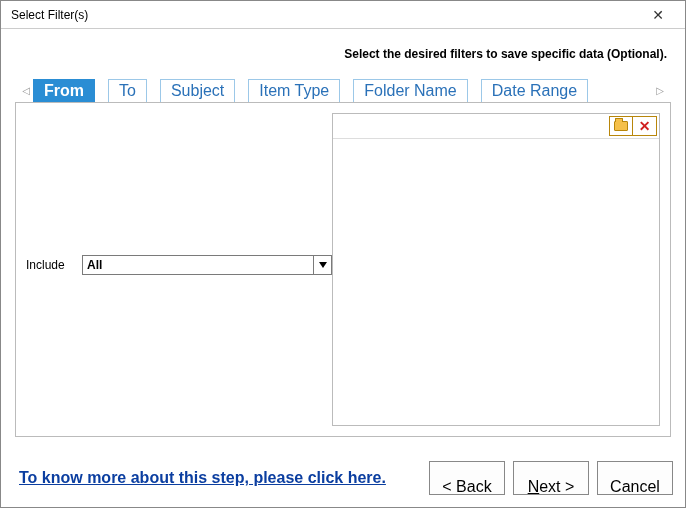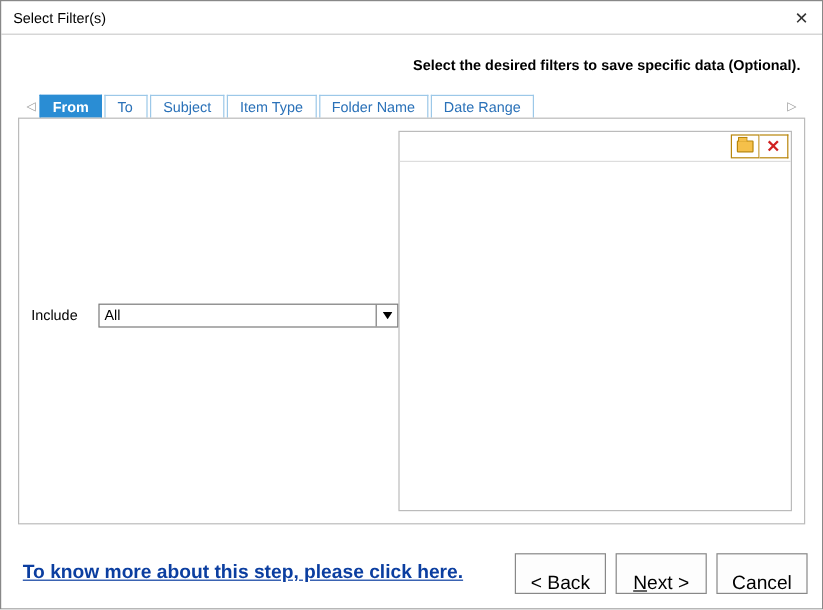--- a/index.html
+++ b/index.html
@@ -15,21 +15,21 @@
     height: 508px;
     border: 1px solid #888;
     display: flex;
     flex-direction: column;
     background: #fff;
   }
   .titlebar {
     height: 28px;
     display: flex;
     align-items: center;
-    padding: 0 2px 0 10px;
+    padding: 0 12px 0 10px;
     border-bottom: 1px solid #ccc;
     font-size: 12px;
   }
   .titlebar-title { flex: 1; }
   .titlebar-close {
     width: 30px;
     height: 20px;
     display: flex;
     align-items: center;
     justify-content: center;
@@ -63,27 +63,27 @@
   }
   .tabs {
     display: flex;
     flex: 1;
     gap: 0;
   }
   .tab {
     border: 1px solid #9cc8e8;
     border-bottom: none;
     padding: 2px 10px;
-    font-size: 12px;
+    font-size: 16px;
     color: #2a71b8;
     background: #fff;
-    margin-right: 2px;
+    margin-right: 13px;
     cursor: pointer;
     min-width: 36px;
-    text-align: left;
+    text-align: right;
   }
   .tab.active {
     background: #2a8dd4;
     color: #fff;
     border-color: #2a8dd4;
     font-weight: bold;
   }
   .panel {
     border: 1px solid #bbb;
     flex: 1;
@@ -101,20 +101,21 @@
   .include-label { width: 48px; }
   .combo {
     position: relative;
     width: 250px;
     height: 20px;
     border: 1px solid #7a7a7a;
     background: #fff;
     display: flex;
     align-items: center;
     cursor: pointer;
+    font-weight: bold;
   }
   .combo-text {
     flex: 1;
     padding: 0 4px;
     font-size: 12px;
   }
   .combo-btn {
     width: 18px;
     height: 100%;
     display: flex;

